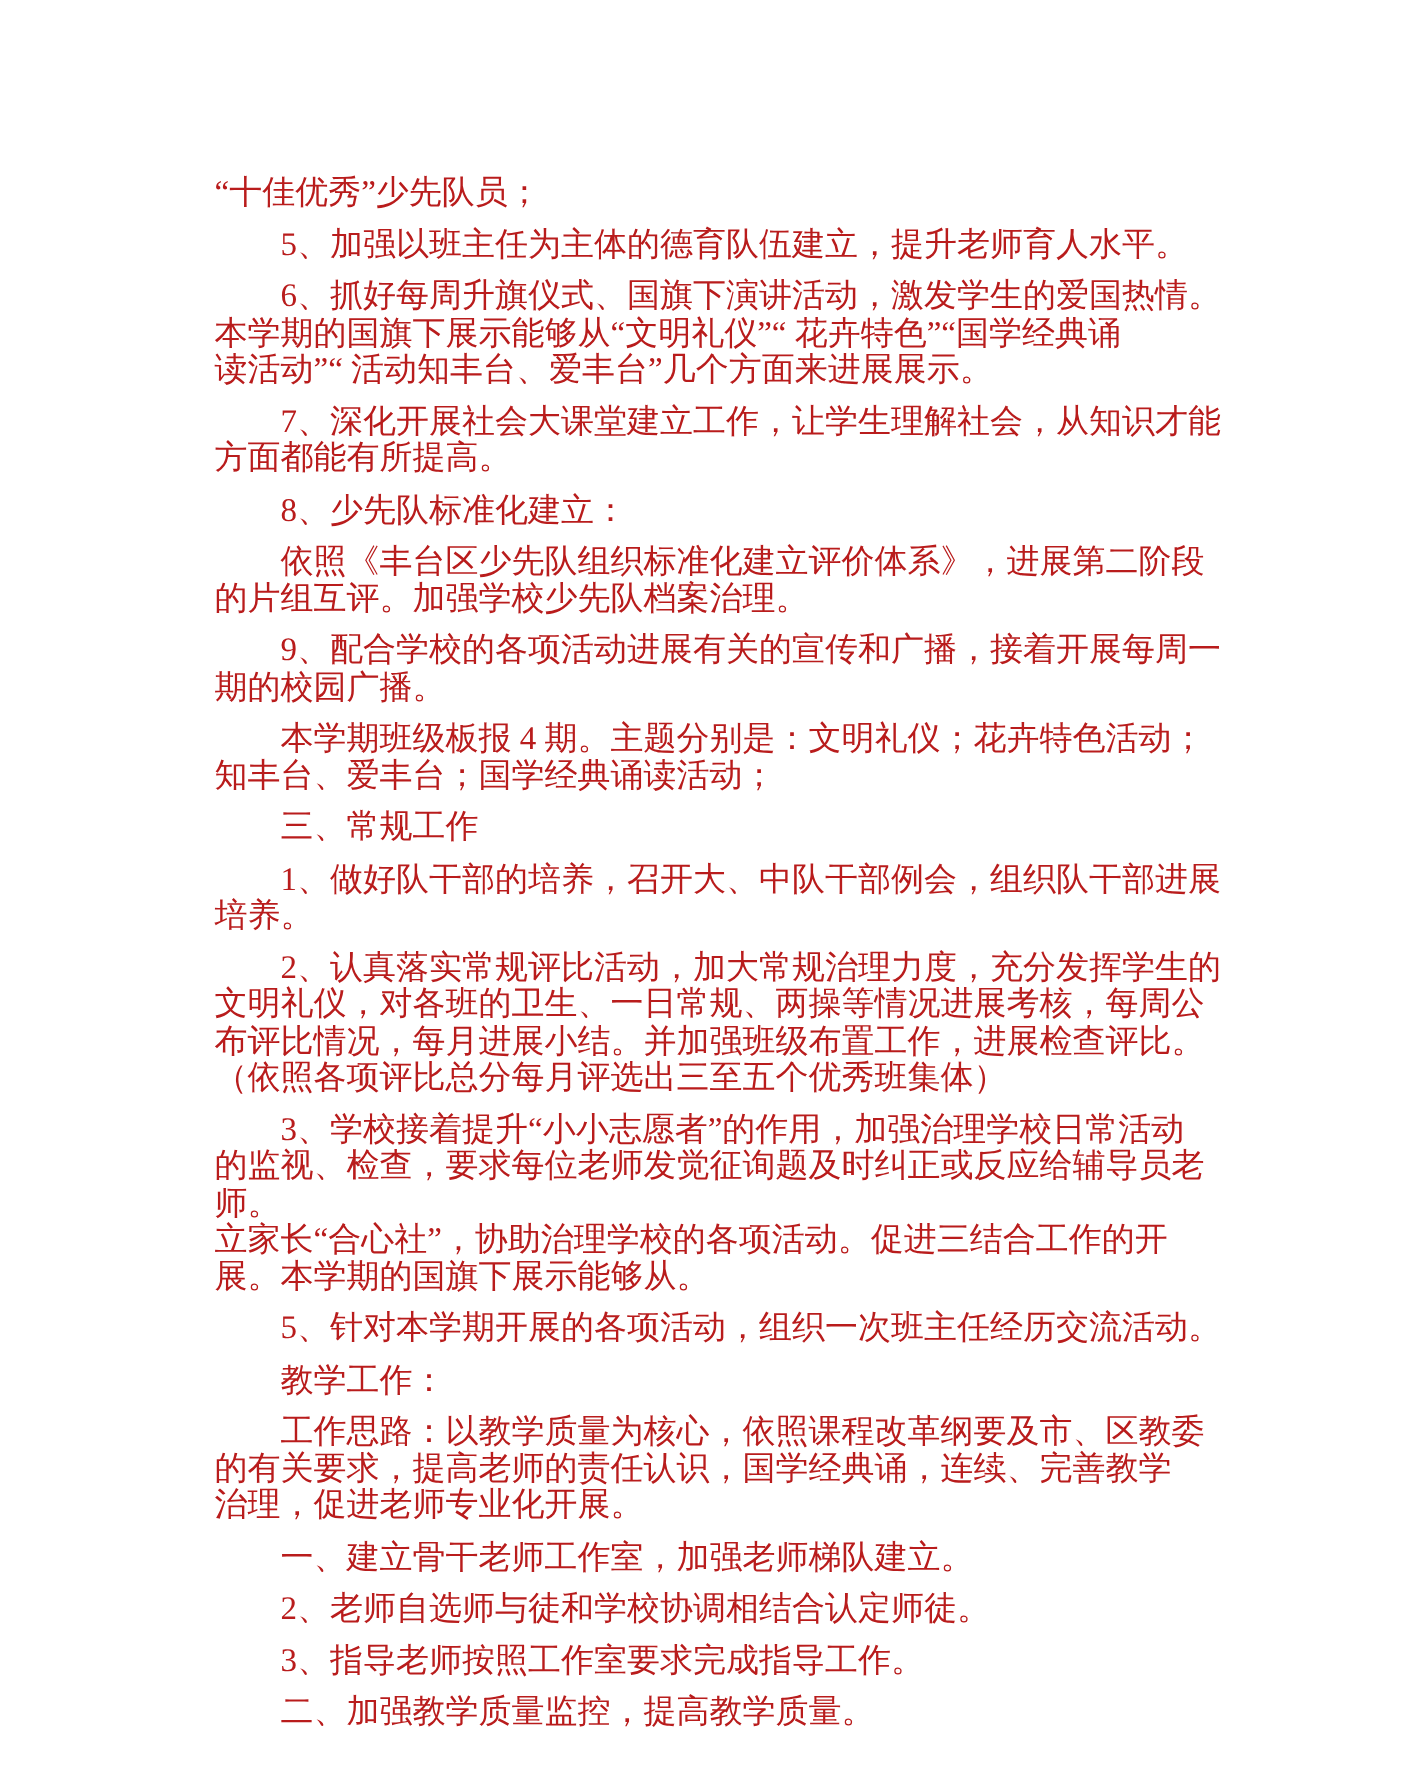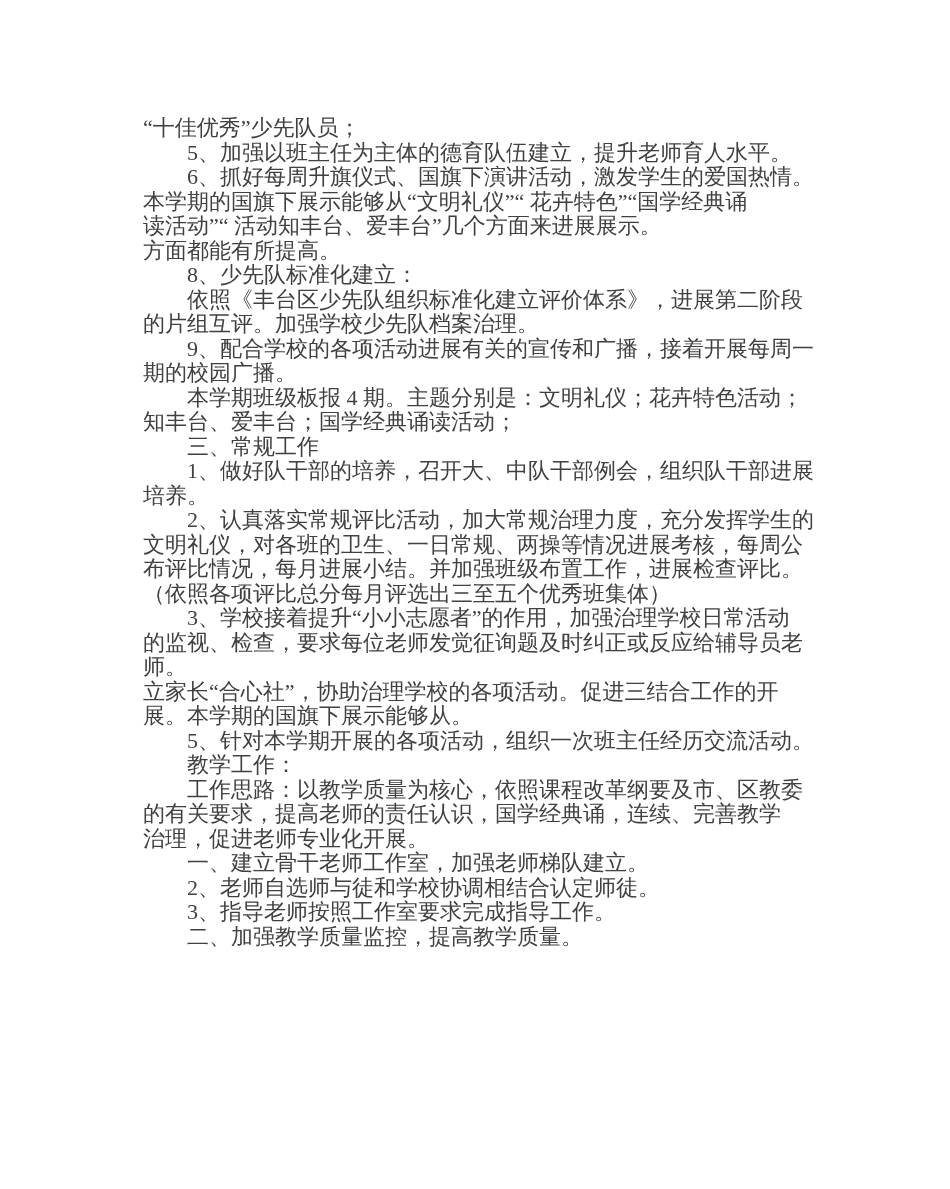--- a/index.html
+++ b/index.html
@@ -27,32 +27,34 @@
     color: #1b1b1b;
     font-size: 22px;
     line-height: 24.5px;
   }
   .text-line {
     white-space: pre;
     letter-spacing: 0;
   }
   .text-line.indent {
     padding-left: 44px; 
+    margin-top: 10px;
   }
 </style>
 </head>
 <body>
 
 <div class="page">
-  <div class="text-block" style="color: #404040;">
+  <div class="text-block" style="color: #b91c1c;">
       <div class="text-line">“十佳优秀”少先队员；</div>
       <div class="text-line indent">5、加强以班主任为主体的德育队伍建立，提升老师育人水平。</div>
       <div class="text-line indent">6、抓好每周升旗仪式、国旗下演讲活动，激发学生的爱国热情。</div>
       <div class="text-line">本学期的国旗下展示能够从“文明礼仪”“ 花卉特色”“国学经典诵</div>
       <div class="text-line">读活动”“ 活动知丰台、爱丰台”几个方面来进展展示。</div>
+      <div class="text-line indent">7、深化开展社会大课堂建立工作，让学生理解社会，从知识才能</div>
       <div class="text-line">方面都能有所提高。</div>
       <div class="text-line indent">8、少先队标准化建立：</div>
       <div class="text-line indent">依照《丰台区少先队组织标准化建立评价体系》，进展第二阶段</div>
       <div class="text-line">的片组互评。加强学校少先队档案治理。</div>
       <div class="text-line indent">9、配合学校的各项活动进展有关的宣传和广播，接着开展每周一</div>
       <div class="text-line">期的校园广播。</div>
       <div class="text-line indent">本学期班级板报 4 期。主题分别是：文明礼仪；花卉特色活动；</div>
       <div class="text-line">知丰台、爱丰台；国学经典诵读活动；</div>
       <div class="text-line indent">三、常规工作</div>
       <div class="text-line indent">1、做好队干部的培养，召开大、中队干部例会，组织队干部进展</div>

